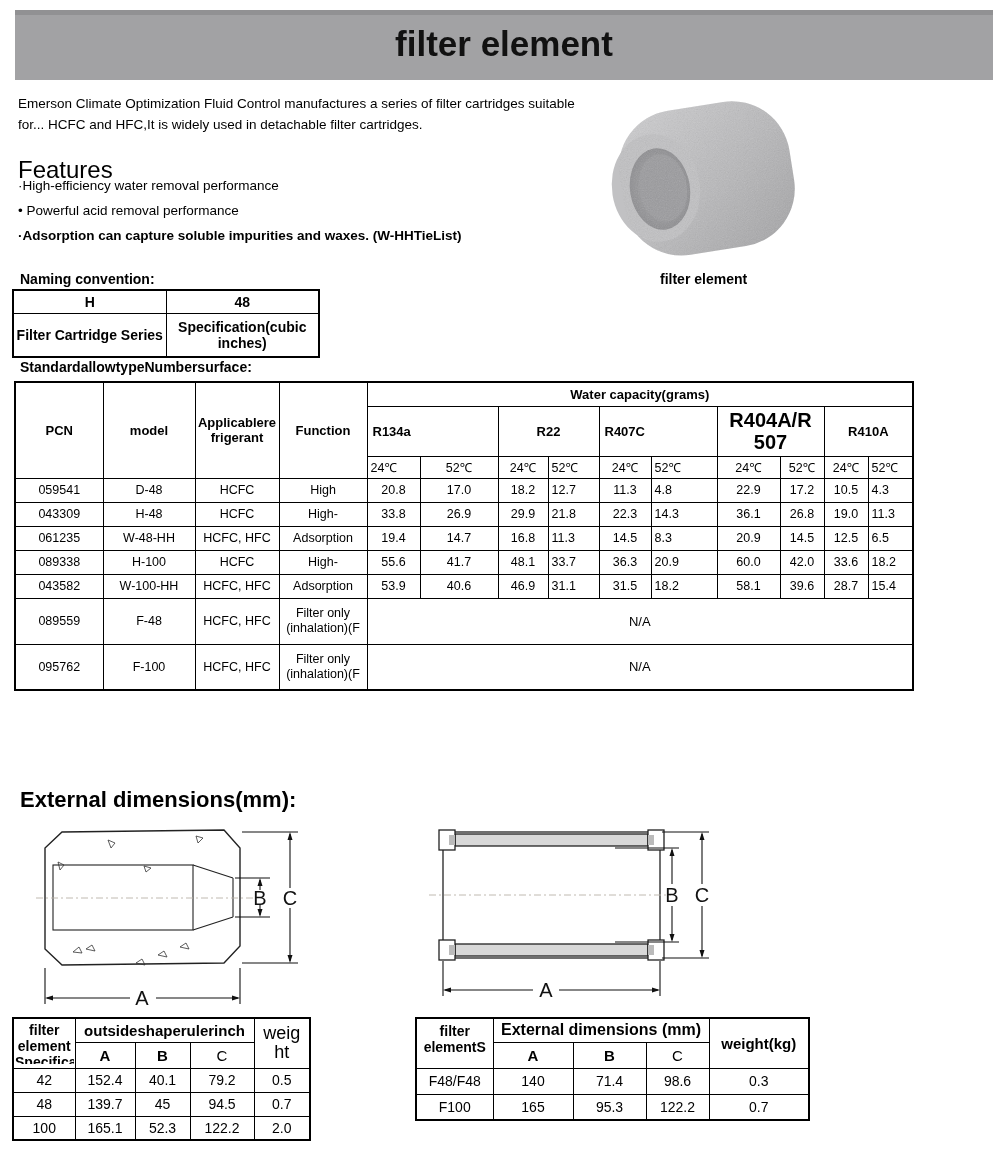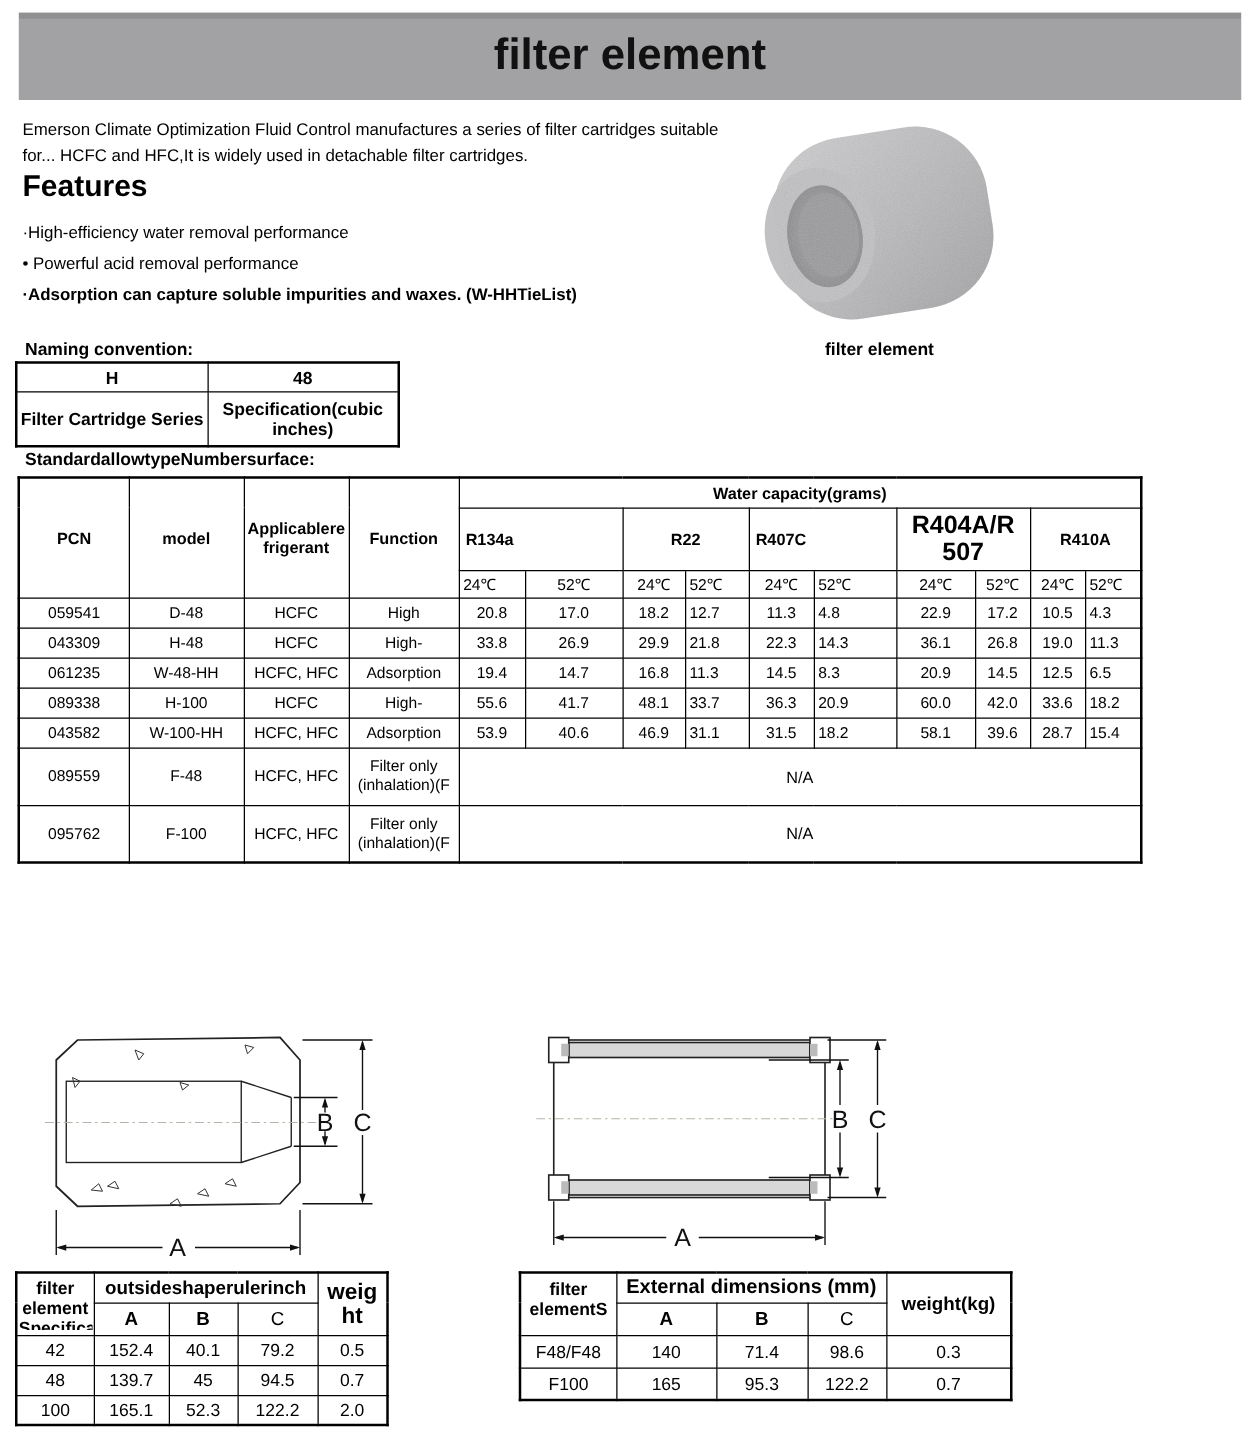--- a/index.html
+++ b/index.html
@@ -7,21 +7,21 @@
   .page { position:relative; width:1000px; height:1154px; background:#fff; overflow:hidden; }
   .abs { position:absolute; }
   .pre { white-space:pre-line; }
 
   
   .titlebar { left:15px; top:10px; width:978px; height:70px; background:#a2a2a4;
               box-shadow: inset 0 5px 0 rgba(0,0,0,0.10); text-align:center; }
   .titlebar .t { font-size:35px; font-weight:bold; line-height:68px; color:#111; }
 
   .intro { left:18px; top:93px; width:600px; font-size:13.5px; line-height:21px; }
-  .features-h { left:18px; top:136px; font-size:24px; font-weight:bold; }
+  .features-h { left:18px; top:156px; font-size:24px; font-weight:normal; }
   .bullet { left:18px; font-size:13.5px; }
 
   .cap { font-weight:bold; font-size:14px; }
 
   
   table { border-collapse:collapse; table-layout:fixed; }
   .naming { left:12px; top:289px; width:306px; border:2px solid #000; }
   .naming th { border:1.8px solid #000; font-size:14px; font-weight:bold; text-align:center; padding:1px 2px; }
   .naming .r1 th { height:23px; }
   .naming .r2 th { height:44px; }
@@ -51,21 +51,21 @@
   
   .bt { border:2px solid #000; }
   .bt th, .bt td { border:1.6px solid #000; text-align:center; vertical-align:middle; padding:0 1px; }
   .lt { left:12px; top:1017px; width:297px; }
   .rt { left:415px; top:1017px; width:393px; }
   .bt .spec-wrap { height:42px; overflow:hidden; line-height:16px; font-weight:bold; font-size:14px; white-space:pre-line; }
   .bt .grp-h { font-weight:bold; font-size:15px; height:24px; }
   .rt .grp-h { font-size:16px; }
   .bt .abc-b { font-weight:bold; font-size:15px; height:26px; }
   .bt .abc-n { font-weight:normal; font-size:15px; }
-  .lt .wt { font-weight:bold; font-size:18px; line-height:19px; white-space:pre-line; }
+  .lt .wt { font-weight:normal; font-size:18px; line-height:19px; white-space:pre-line; }
   .rt .wt { font-weight:bold; font-size:15px; }
   .bt td { font-size:14px; }
   .lt tr.d td { height:24px; }
   .rt tr.d td { height:26px; }
   .rt .r2h { height:22px; }
 
   svg text { font-family:"Liberation Sans", sans-serif; }
   .dimlbl { font-size:20px; fill:#111; }
 </style>
 </head>
@@ -276,20 +276,21 @@
       <td>F-100</td>
       <td>HCFC, HFC</td>
       <td class="fn2 pre">Filter only
 (inhalation)(F</td>
       <td colspan="10" class="navc">N/A</td>
     </tr>
   </tbody>
     </table>
 
 
+  <div class="abs dim-h">External dimensions(mm):</div>
 
   <svg class="abs" style="left:28px; top:818px;" width="300" height="200" viewBox="0 0 300 200">
     <g stroke="#222" fill="none" stroke-width="1.4">
       <path d="M34,14 L196,12 L212,30 L212,128 L196,145 L34,147 L17,131 L17,30 Z"></path>
       <rect x="25" y="47" width="140" height="65" stroke-width="1.1"></rect>
       <path d="M165,47 L205,60 M165,112 L205,99 M205,60 L205,99" stroke-width="1.1"></path>
     </g>
     <line x1="8" y1="80" x2="226" y2="80" stroke="#b9b2a8" stroke-width="0.9" stroke-dasharray="7,3,2,3"></line>
 
     <g stroke="#333" fill="none" stroke-width="0.8">

